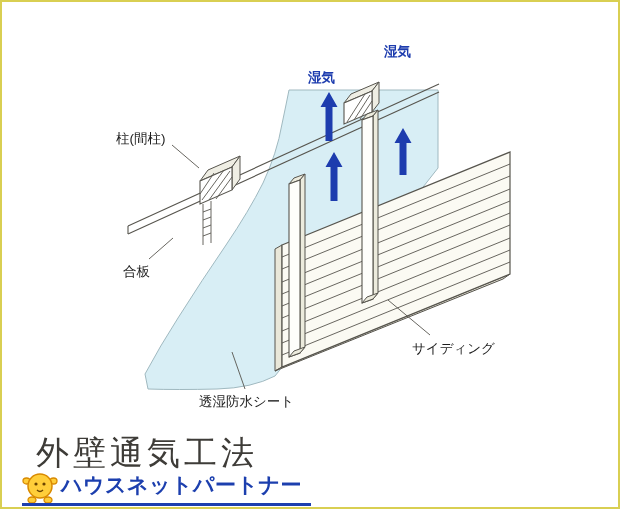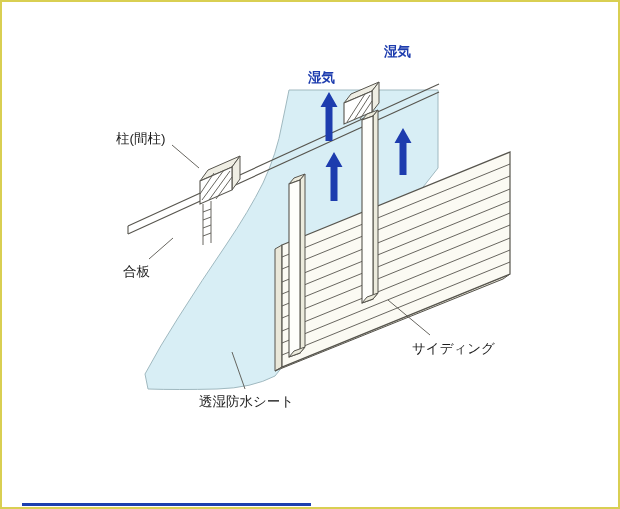--- a/index.html
+++ b/index.html
@@ -127,16 +127,30 @@
     <line class="thin" x1="428" y1="333" x2="386" y2="298"></line>
 
     <text x="114" y="141" class="lbl">柱(間柱)</text>
     <text x="306" y="80" class="lbl-blue">湿気</text>
     <text x="382" y="54" class="lbl-blue">湿気</text>
     <text x="121" y="274" class="lbl">合板</text>
     <text x="197" y="404" class="lbl">透湿防水シート</text>
     <text x="410" y="351" class="lbl">サイディング</text>
   </svg>
 
+  <div class="footer-title">外壁通気工法</div>
 
+  <div class="brand">
+    <svg width="36" height="38" viewBox="0 0 36 38">
+      <ellipse cx="10" cy="34" rx="4" ry="3" fill="var(--mascot_yellow,#ffce3a)" stroke="var(--mascot_outline,#d98a00)" stroke-width="1.3"></ellipse>
+      <ellipse cx="26" cy="34" rx="4" ry="3" fill="var(--mascot_yellow,#ffce3a)" stroke="var(--mascot_outline,#d98a00)" stroke-width="1.3"></ellipse>
+      <ellipse cx="4.5" cy="15" rx="3.5" ry="3" fill="var(--mascot_yellow,#ffce3a)" stroke="var(--mascot_outline,#d98a00)" stroke-width="1.3"></ellipse>
+      <ellipse cx="31.5" cy="15" rx="3.5" ry="3" fill="var(--mascot_yellow,#ffce3a)" stroke="var(--mascot_outline,#d98a00)" stroke-width="1.3"></ellipse>
+      <circle cx="18" cy="20" r="12" fill="var(--mascot_yellow,#ffce3a)" stroke="var(--mascot_outline,#d98a00)" stroke-width="1.5"></circle>
+      <circle cx="14" cy="18" r="1.6" fill="#6b4400"></circle>
+      <circle cx="22" cy="18" r="1.6" fill="#6b4400"></circle>
+      <path d="M 15 24 Q 18 27 21 24" fill="none" stroke="#6b4400" stroke-width="1.3"></path>
+    </svg>
+    <span class="brand-name">ハウスネットパートナー</span>
+  </div>
   <div class="brand-underline"></div>
 
 </div>
 
 </body></html>

